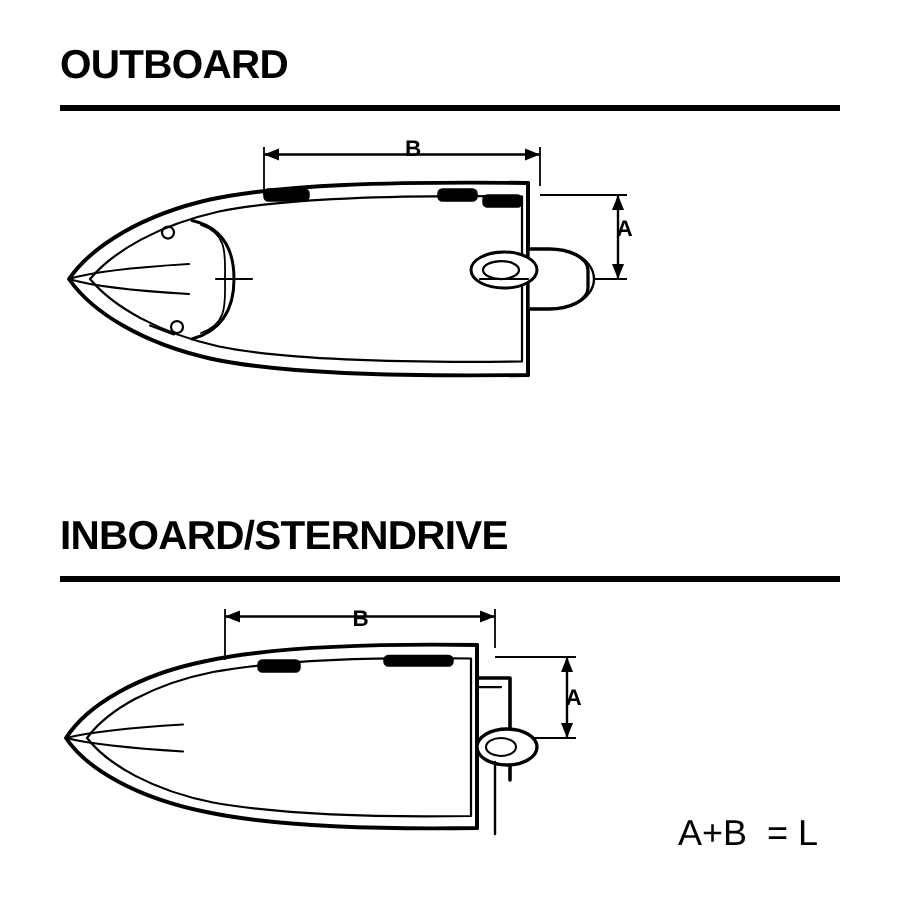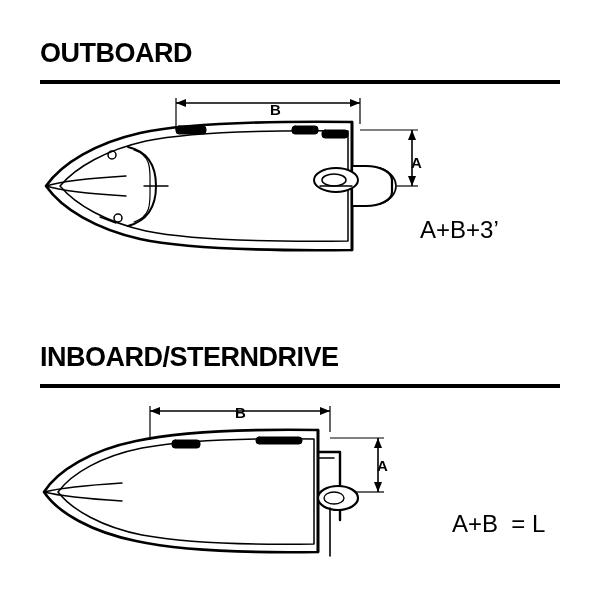--- a/index.html
+++ b/index.html
@@ -19,21 +19,21 @@
     position: absolute;
     left: 0; top: 0;
     width: 600px;
     height: 600px;
   }
   .section {
     position: absolute;
     left: 0;
     width: 600px;
   }
-  .section-outboard { top: 12px; height: 310px; }
+  .section-outboard { top: 2px; height: 310px; }
   .section-inboard  { top: 310px; height: 290px; padding-left: 20px; }
 
   .section-title {
     position: absolute;
     left: 40px;
     font-size: 27px;
     font-weight: bold;
     letter-spacing: -0.5px;
     line-height: 1;
     color: #000;
@@ -79,35 +79,34 @@
 <body>
 
 <div class="page">
 
   <div class="section section-outboard">
 
     <div class="section-title" style="top:28px;">OUTBOARD</div>
 
     <div class="title-rule" style="top:68px;"></div>
 
-    <div class="formula" style="left:420px; top:203px; text-align:left;">A+B+3’</div>
 
 
     <div class="dim-label" style="left:267px; top:90px;">B</div>
 
     <div class="dim-label" style="left:408px; top:143px;">A</div>
   </div>
 
   <div class="section section-inboard">
 
     <div class="section-title" style="top:34px;">INBOARD/STERNDRIVE</div>
 
     <div class="title-rule" style="top:74px;"></div>
 
-    <div class="formula" style="left:452px; top:199px; text-align:left;">A+B  = L</div>
+    <div class="formula" style="left:452px; top:231px; text-align:left;">A+B  = L</div>
 
     <div class="dim-label" style="left:232px; top:95px;">B</div>
 
     <div class="dim-label" style="left:374px; top:148px;">A</div>
   </div>
 
   <svg class="svg-wrap" viewBox="0 0 600 600" width="600" height="600">
 
     <g fill="none" stroke="#000" stroke-width="2.2" stroke-linejoin="round" stroke-linecap="round">
 

